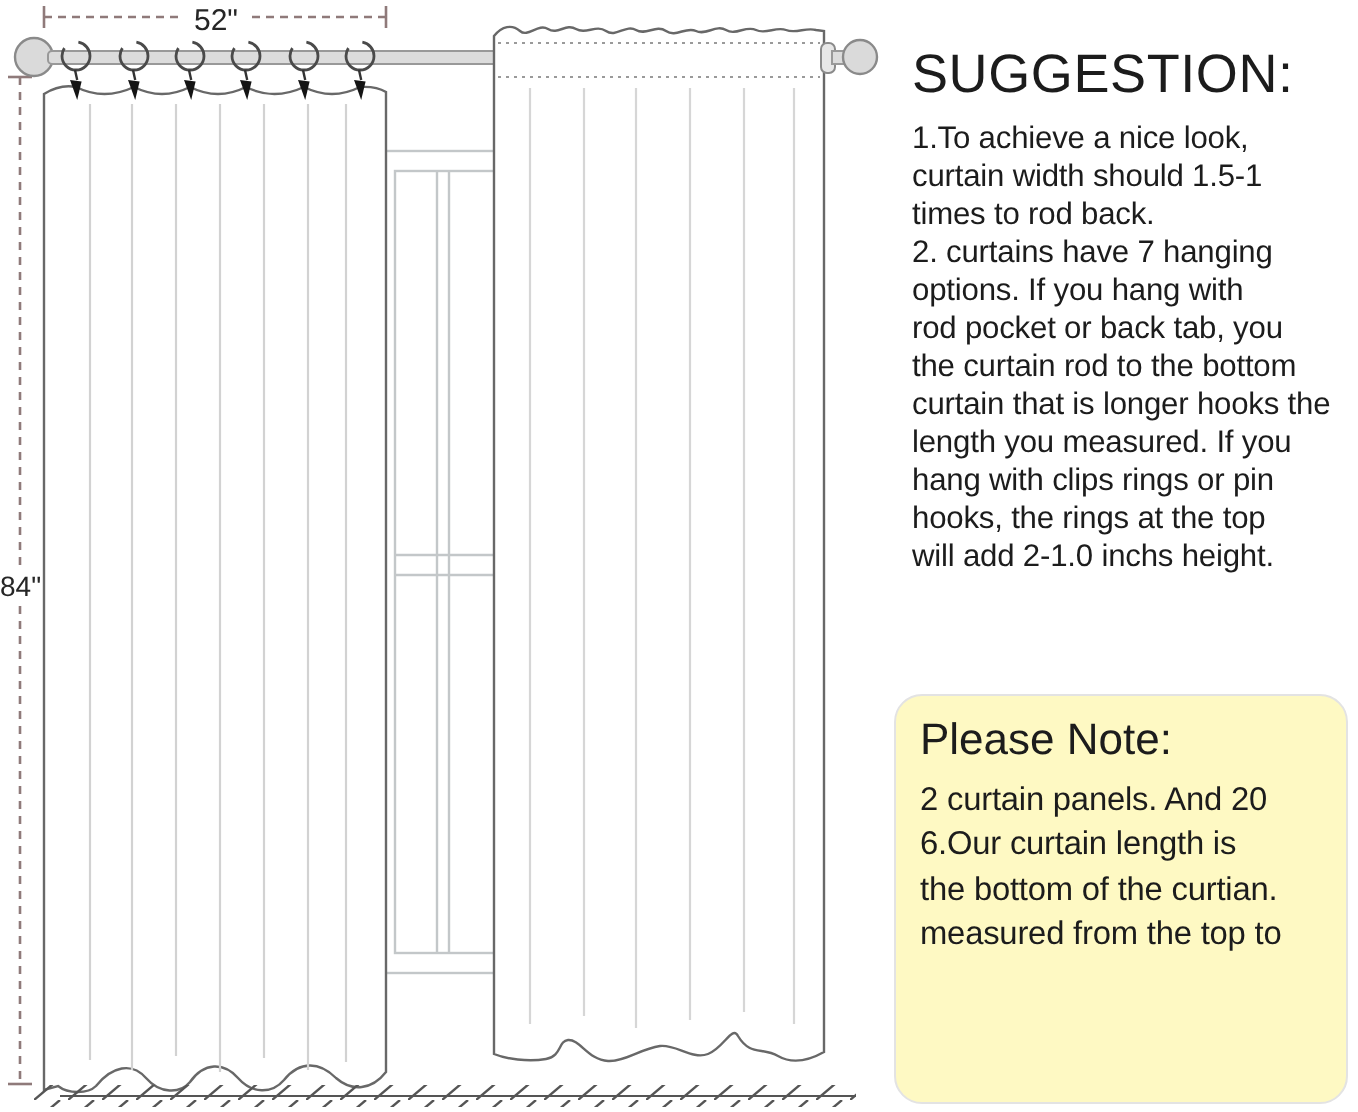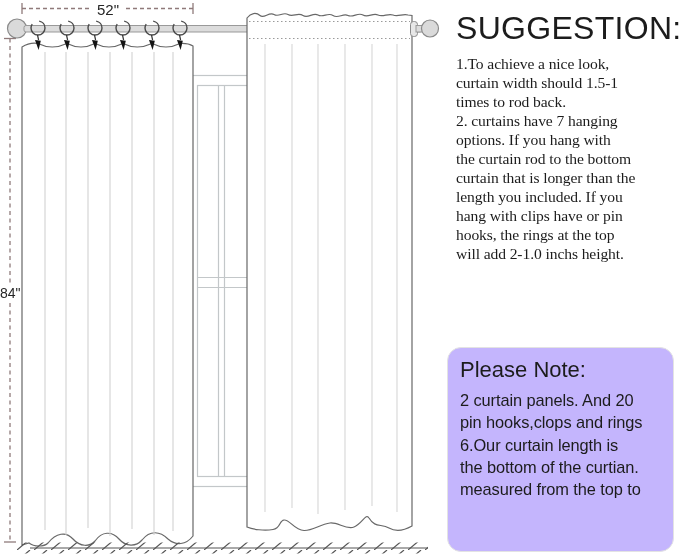--- a/index.html
+++ b/index.html
@@ -1,23 +1,23 @@
 <!DOCTYPE html>
 <html><head>
 <meta charset="utf-8">
 <style>
   html,body{margin:0;padding:0;background:#fff;}
   #stage{position:relative;width:679px;height:556px;background:#ffffff;overflow:hidden;
          font-family:"Liberation Sans",sans-serif;color:#1c1c1c;}
   #diagram-svg{position:absolute;left:0;top:0;}
   .suggestion{position:absolute;left:456px;top:10px;width:223px;}
-  .suggestion h2{font-size:32px;font-weight:400;margin:0 0 7px 0;letter-spacing:.3px;}
-  .body-lines div{font-size:15.6px;line-height:19px;white-space:nowrap;letter-spacing:-.1px;font-family:Liberation Serif, serif;}
+  .suggestion h2{font-size:27px;font-weight:400;margin:12px 0 7px 0;letter-spacing:.3px;}
+  .body-lines div{font-size:15.6px;line-height:19px;white-space:nowrap;letter-spacing:-.1px;}
   .note-box{position:absolute;left:447px;top:347px;width:227px;height:205px;box-sizing:border-box;
-            background:#c4b5fd;border:1px solid #e3e3e3;border-radius:14px;padding:9px 0 0 12px;}
+            background:#fef9c3;border:1px solid #e3e3e3;border-radius:14px;padding:9px 0 0 12px;}
   .note-box h3{font-size:22px;font-weight:400;margin:0 0 6px 0;}
   .note-lines div{font-size:16.4px;line-height:22.3px;white-space:nowrap;letter-spacing:-.1px;}
   svg text{font-family:"Liberation Sans",sans-serif;}
 </style>
 </head>
 <body>
 
 <div id="stage">
 
   <svg id="diagram-svg" width="455" height="556" viewBox="0 0 455 556">
@@ -125,33 +125,33 @@
   </svg>
 
   <div class="suggestion">
     <h2>SUGGESTION:</h2>
     <div class="body-lines">
         <div>1.To achieve a nice look,</div>
         <div>curtain width should 1.5-1</div>
         <div>times to rod back.</div>
         <div>2. curtains have 7 hanging</div>
         <div>options. If you hang with</div>
+        <div>rod pocket or back tab, you</div>
         <div>the curtain rod to the bottom</div>
-        <div>curtain that is longer than the</div>
-        <div>length you included. If you</div>
-        <div>hang with clips have or pin</div>
+        <div>curtain that is longer hooks the</div>
+        <div>length you measured. If you</div>
+        <div>hang with clips rings or pin</div>
         <div>hooks, the rings at the top</div>
         <div>will add 2-1.0 inchs height.</div>
       </div>
   </div>
 
   <div class="note-box">
     <h3>Please Note:</h3>
     <div class="note-lines">
         <div>2 curtain panels. And 20</div>
-        <div>pin hooks,clops and rings</div>
         <div>6.Our curtain length is</div>
         <div>the bottom of the curtian.</div>
         <div>measured from the top to</div>
       </div>
   </div>
 
 </div>
 
 </body></html>

